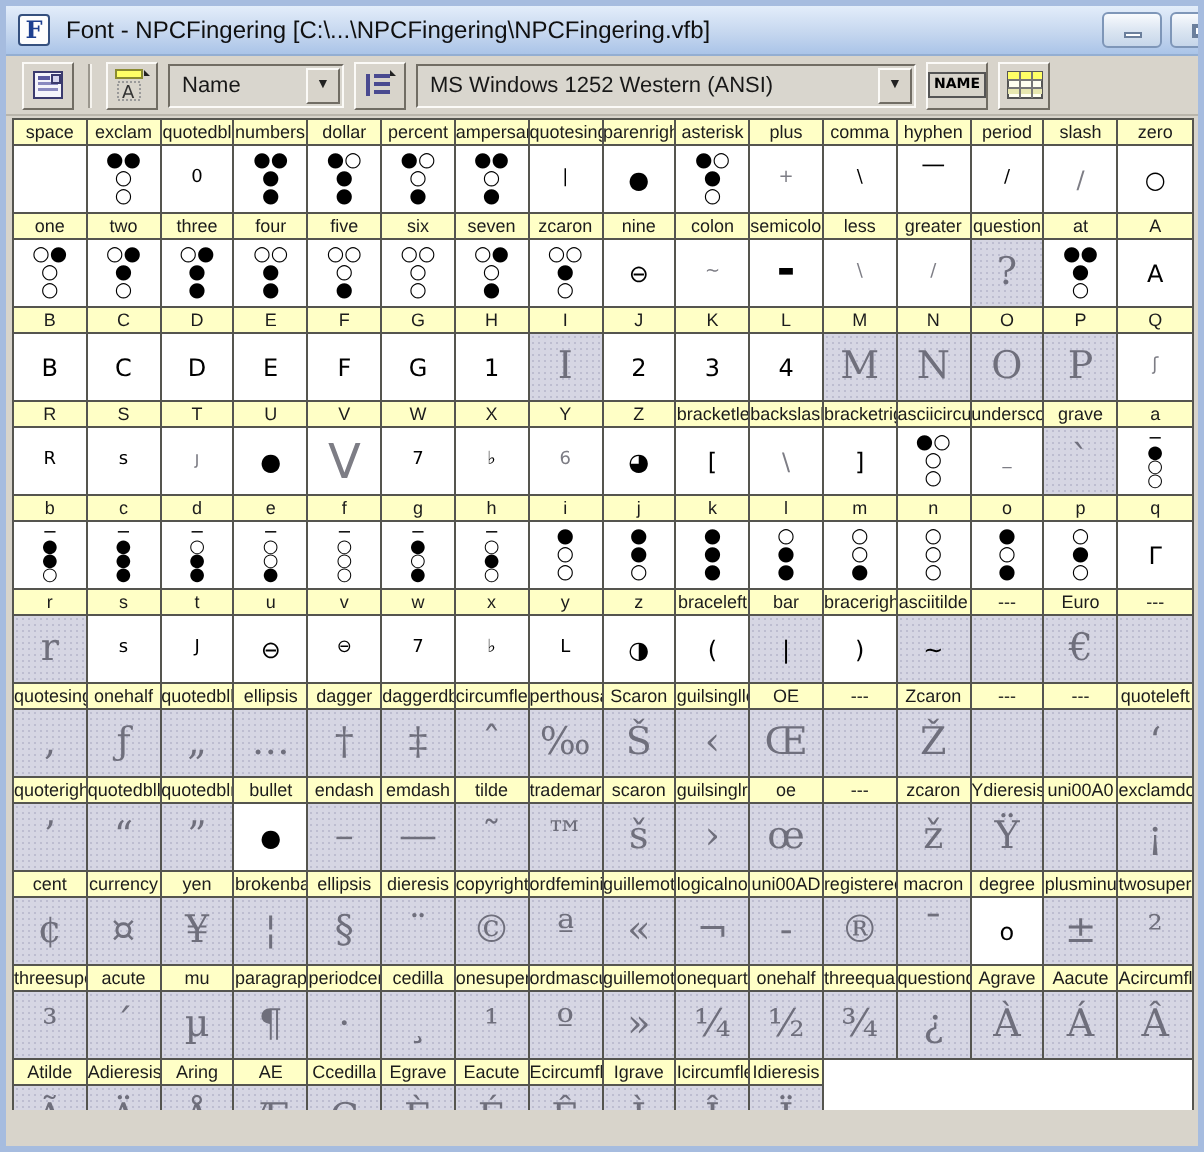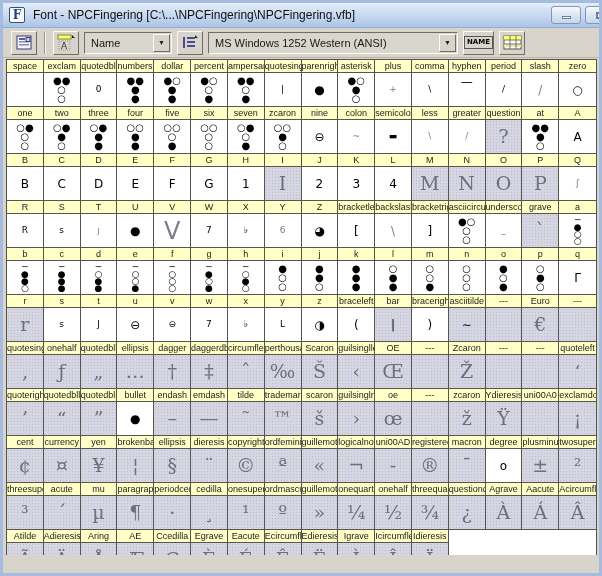--- a/index.html
+++ b/index.html
@@ -886,24 +886,20 @@
         </div>
         <div class="cell bgg t">
           <div class="cap">Eacute</div>
           <div class="gl">É</div>
         </div>
         <div class="cell bgg t">
           <div class="cap">Ecircumflex</div>
           <div class="gl">Ê</div>
         </div>
         <div class="cell bgg t">
-          <div class="cap">Edieresis</div>
-          <div class="gl">Ë</div>
-        </div>
-        <div class="cell bgg t">
           <div class="cap">Igrave</div>
           <div class="gl">Ì</div>
         </div>
         <div class="cell bgg t">
           <div class="cap">Icircumflex</div>
           <div class="gl">Î</div>
         </div>
         <div class="cell bgg t">
           <div class="cap">Idieresis</div>
           <div class="gl">Ï</div>

